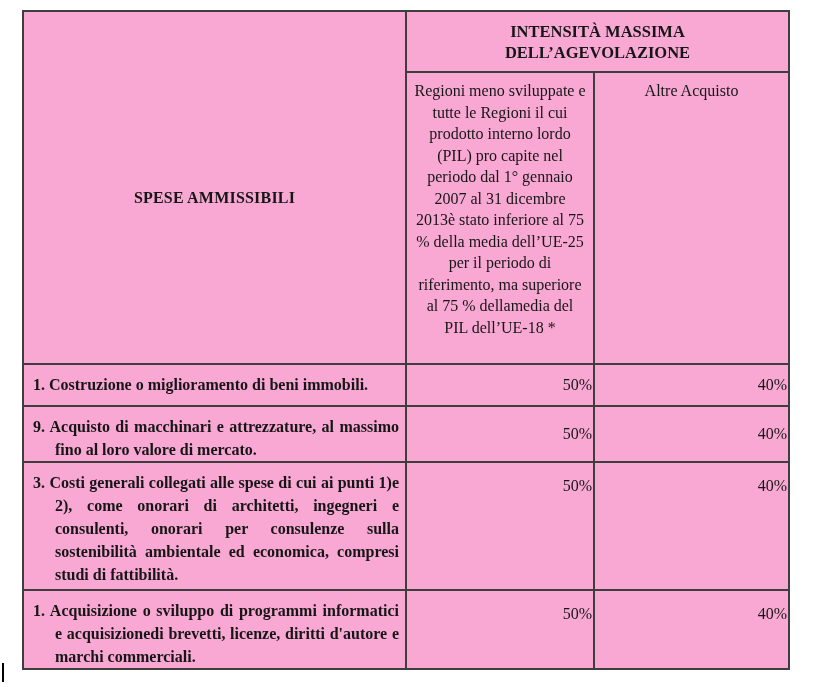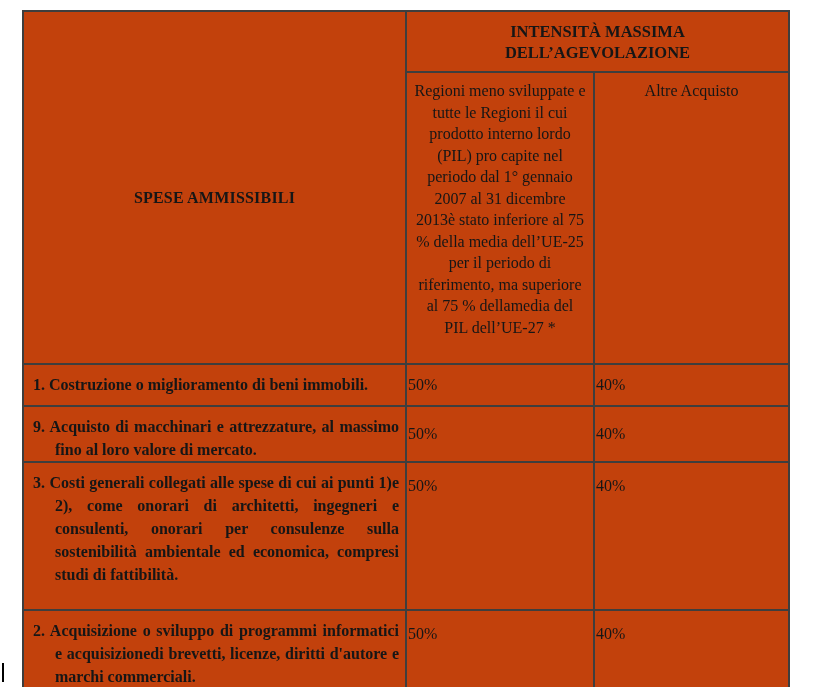--- a/index.html
+++ b/index.html
@@ -23,21 +23,21 @@
     left: 22px;
     top: 10px;
     width: 766px;
     border-collapse: collapse;
     table-layout: fixed;
     background: #ffffff;
   }
   table.doc-table td {
     border: 2px solid #3e3e3e;
     font-size: 16px;
-    background: #c2410c;
+    background: #f9a8d4;
     overflow: hidden;
   }
   
   td.spese-cell {
     vertical-align: middle;
     text-align: center;
     font-weight: bold;
     font-size: 16.5px;
     letter-spacing: 0.2px;
     padding-top: 22px;
@@ -65,21 +65,21 @@
   td.label-cell {
     vertical-align: top;
     text-align: justify;
     padding: 8px 6px 0 31px;
     text-indent: -22px;
     line-height: 23px;
     font-weight: bold;
   }
   
   td.pct-cell {
-    text-align: left;
+    text-align: right;
   }
   td.pct-mid { vertical-align: middle; }
   td.pct-top { vertical-align: top; padding-top: 14px; }
 
   .text-cursor {
     position: absolute;
     left: 2px;
     top: 663px;
     width: 2px;
     height: 19px;
@@ -98,44 +98,44 @@
       <col style="width:195px">
     </colgroup>
     <tbody>
       <tr style="height:61px">
         <td class="spese-cell" rowspan="2">SPESE AMMISSIBILI</td>
         <td class="group-cell" colspan="2">
           <div class="group-inner">INTENSITÀ MASSIMA DELL’AGEVOLAZIONE</div>
         </td>
       </tr>
       <tr style="height:292px">
-        <td class="sub-cell">Regioni meno sviluppate e tutte le Regioni il cui prodotto interno lordo (PIL) pro capite nel periodo dal 1° gennaio 2007 al 31 dicembre 2013è stato inferiore al 75 % della media dell’UE-25 per il periodo di riferimento, ma superiore al 75 % dellamedia del PIL dell’UE-27 *</td>
+        <td class="sub-cell">Regioni meno sviluppate e tutte le Regioni il cui prodotto interno lordo (PIL) pro capite nel periodo dal 1° gennaio 2007 al 31 dicembre 2013è stato inferiore al 75 % della media dell’UE-25 per il periodo di riferimento, ma superiore al 75 % dellamedia del PIL dell’UE-18 *</td>
         <td class="sub-cell">Altre Acquisto</td>
       </tr>
 
       <tr style="height:42px">
         <td class="label-cell">1. Costruzione o miglioramento di beni immobili.</td>
         <td class="pct-cell pct-mid">50%</td>
         <td class="pct-cell pct-mid">40%</td>
       </tr>
 
       <tr style="height:50px">
         <td class="label-cell">9. Acquisto di macchinari e attrezzature, al massimo fino al loro valore di mercato.</td>
         <td class="pct-cell pct-mid">50%</td>
         <td class="pct-cell pct-mid">40%</td>
       </tr>
 
-      <tr style="height:148px">
+      <tr style="height:128px">
         <td class="label-cell">3. Costi generali collegati alle spese di cui ai punti 1)e 2), come onorari di architetti, ingegneri e consulenti, onorari per consulenze sulla sostenibilità ambientale ed economica, compresi studi di fattibilità.</td>
         <td class="pct-cell pct-top">50%</td>
         <td class="pct-cell pct-top">40%</td>
       </tr>
 
       <tr style="height:74px">
-        <td class="label-cell">2. Acquisizione o sviluppo di programmi informatici e acquisizionedi brevetti, licenze, diritti d'autore e marchi commerciali.</td>
+        <td class="label-cell">1. Acquisizione o sviluppo di programmi informatici e acquisizionedi brevetti, licenze, diritti d'autore e marchi commerciali.</td>
         <td class="pct-cell pct-top">50%</td>
         <td class="pct-cell pct-top">40%</td>
       </tr>
     </tbody>
   </table>
 
   <div class="text-cursor"></div>
 
 </div>
 

